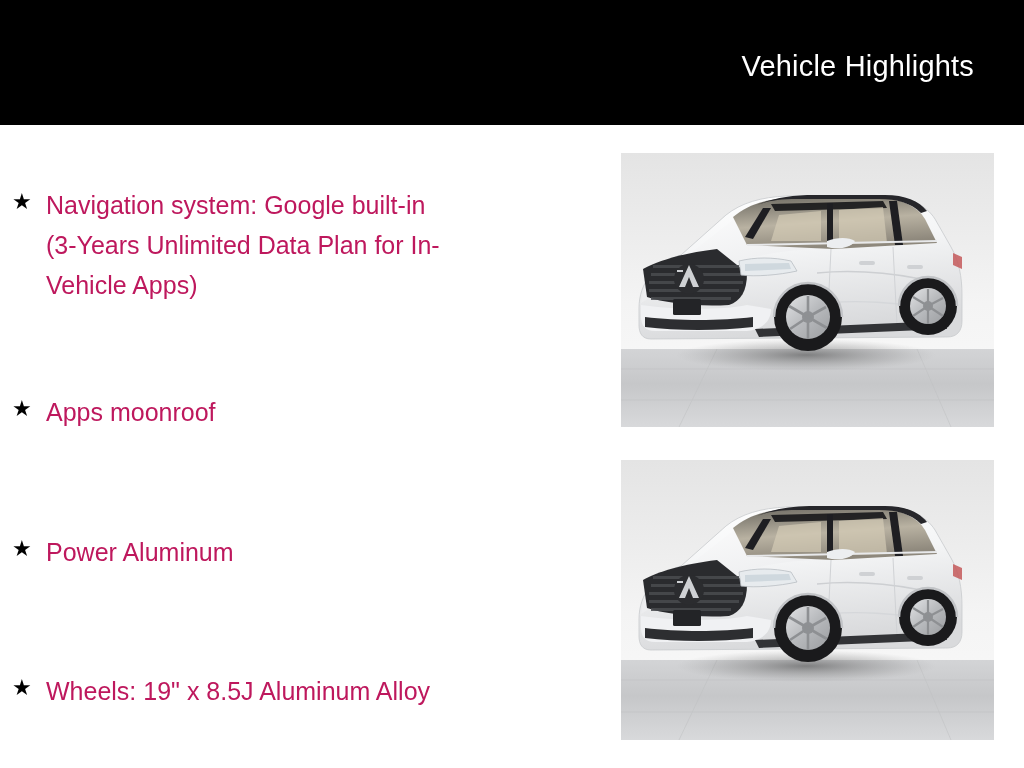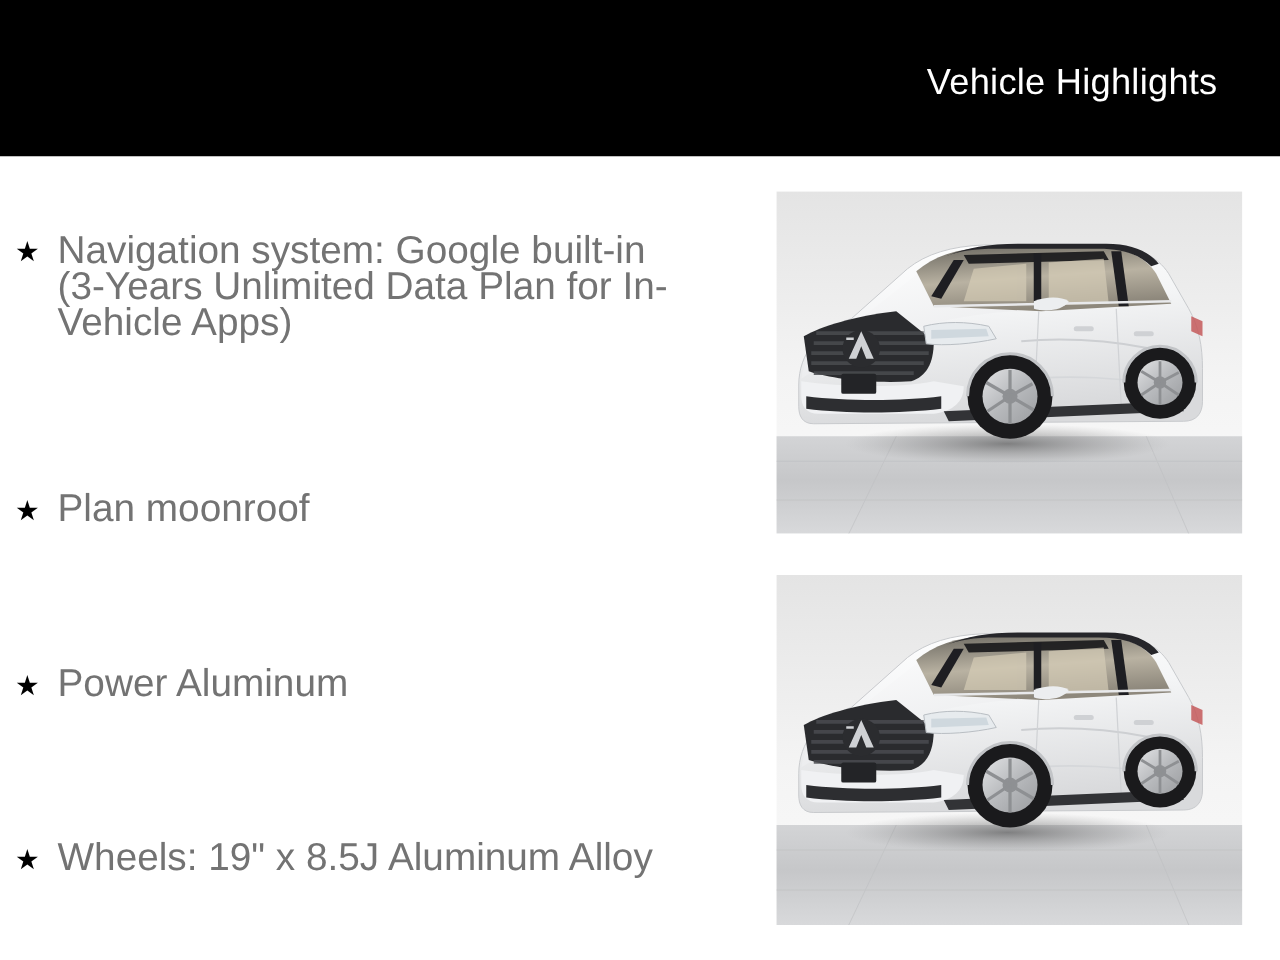--- a/index.html
+++ b/index.html
@@ -66,23 +66,23 @@
     flex: 0 0 auto;
     width: 34px;
     font-size: 22px;
     line-height: 32px;
     color: #000000;
     text-align: left;
     padding-top: 1px;
   }
   .bullet-text {
     flex: 1 1 auto;
-    font-size: 31px;
-    line-height: 29px;
-    color: #737373;
+    font-size: 25px;
+    line-height: 40px;
+    color: #be185d;
     white-space: pre-line;
   }
 
   .bullet-item.b0 { top: 55px; }
   .bullet-item.b1 { top: 262px; }
   .bullet-item.b2 { top: 402px; }
   .bullet-item.b3 { top: 541px; }
 
   
   .photo {
@@ -124,21 +124,21 @@
 
     <div class="bullet-item b0">
       <span class="bullet-marker">★</span>
       <span class="bullet-text">Navigation system: Google built-in
 (3-Years Unlimited Data Plan for In-
 Vehicle Apps)</span>
     </div>
 
     <div class="bullet-item b1">
       <span class="bullet-marker">★</span>
-      <span class="bullet-text">Plan moonroof</span>
+      <span class="bullet-text">Apps moonroof</span>
     </div>
 
     <div class="bullet-item b2">
       <span class="bullet-marker">★</span>
       <span class="bullet-text">Power Aluminum</span>
     </div>
 
     <div class="bullet-item b3">
       <span class="bullet-marker">★</span>
       <span class="bullet-text">Wheels: 19" x 8.5J Aluminum Alloy</span>

